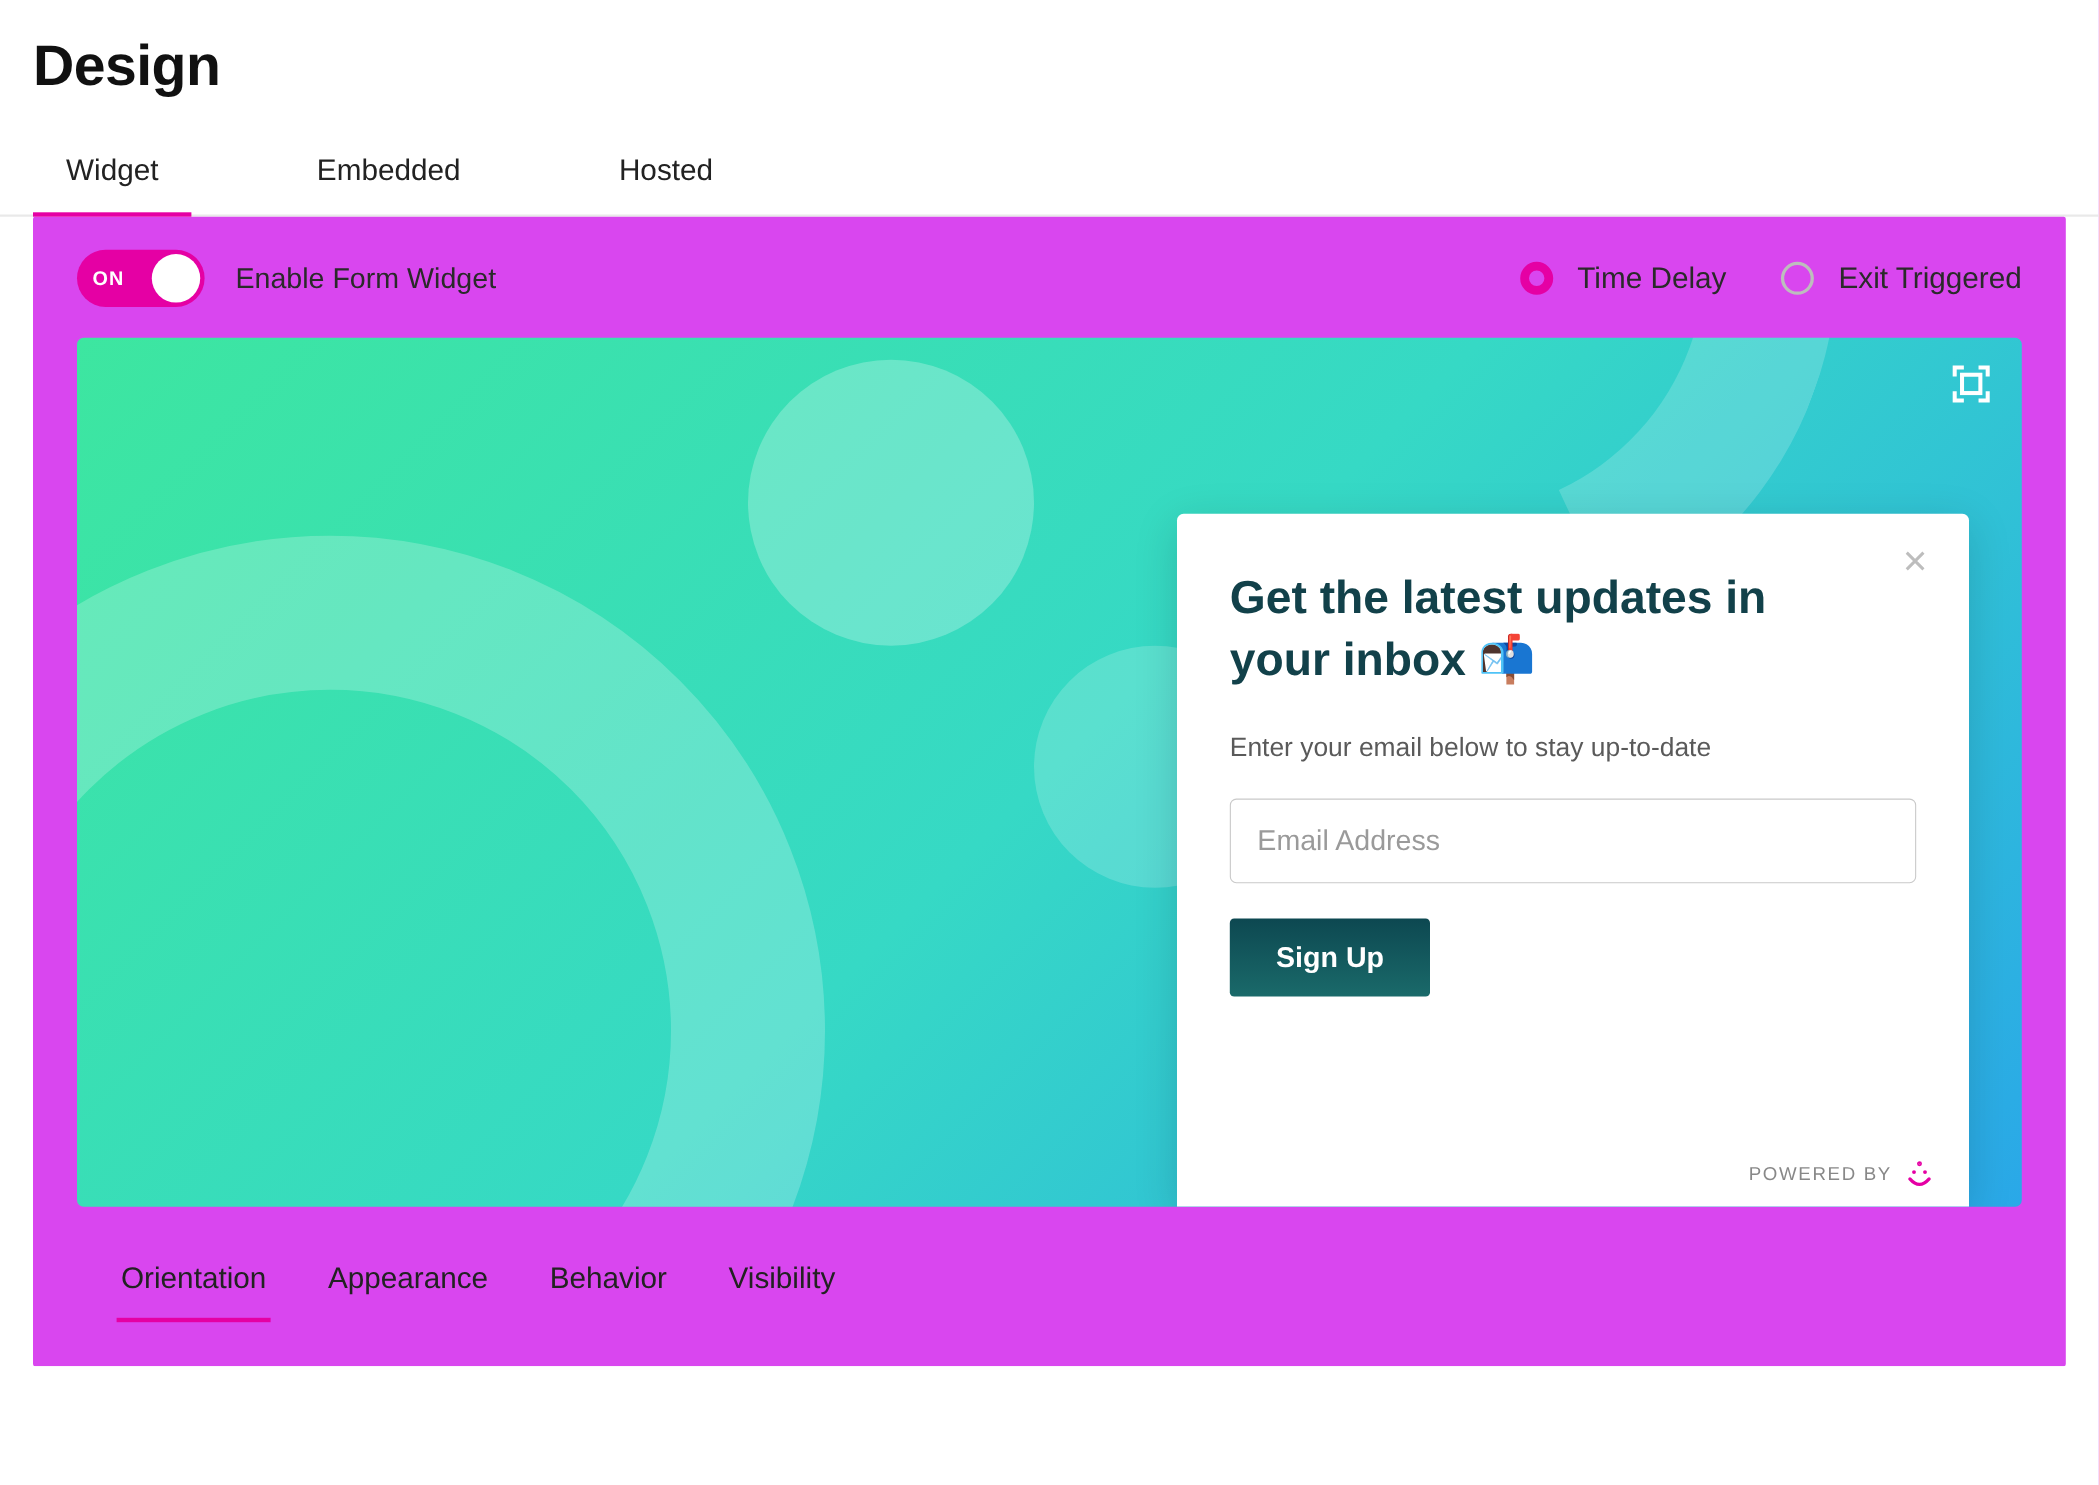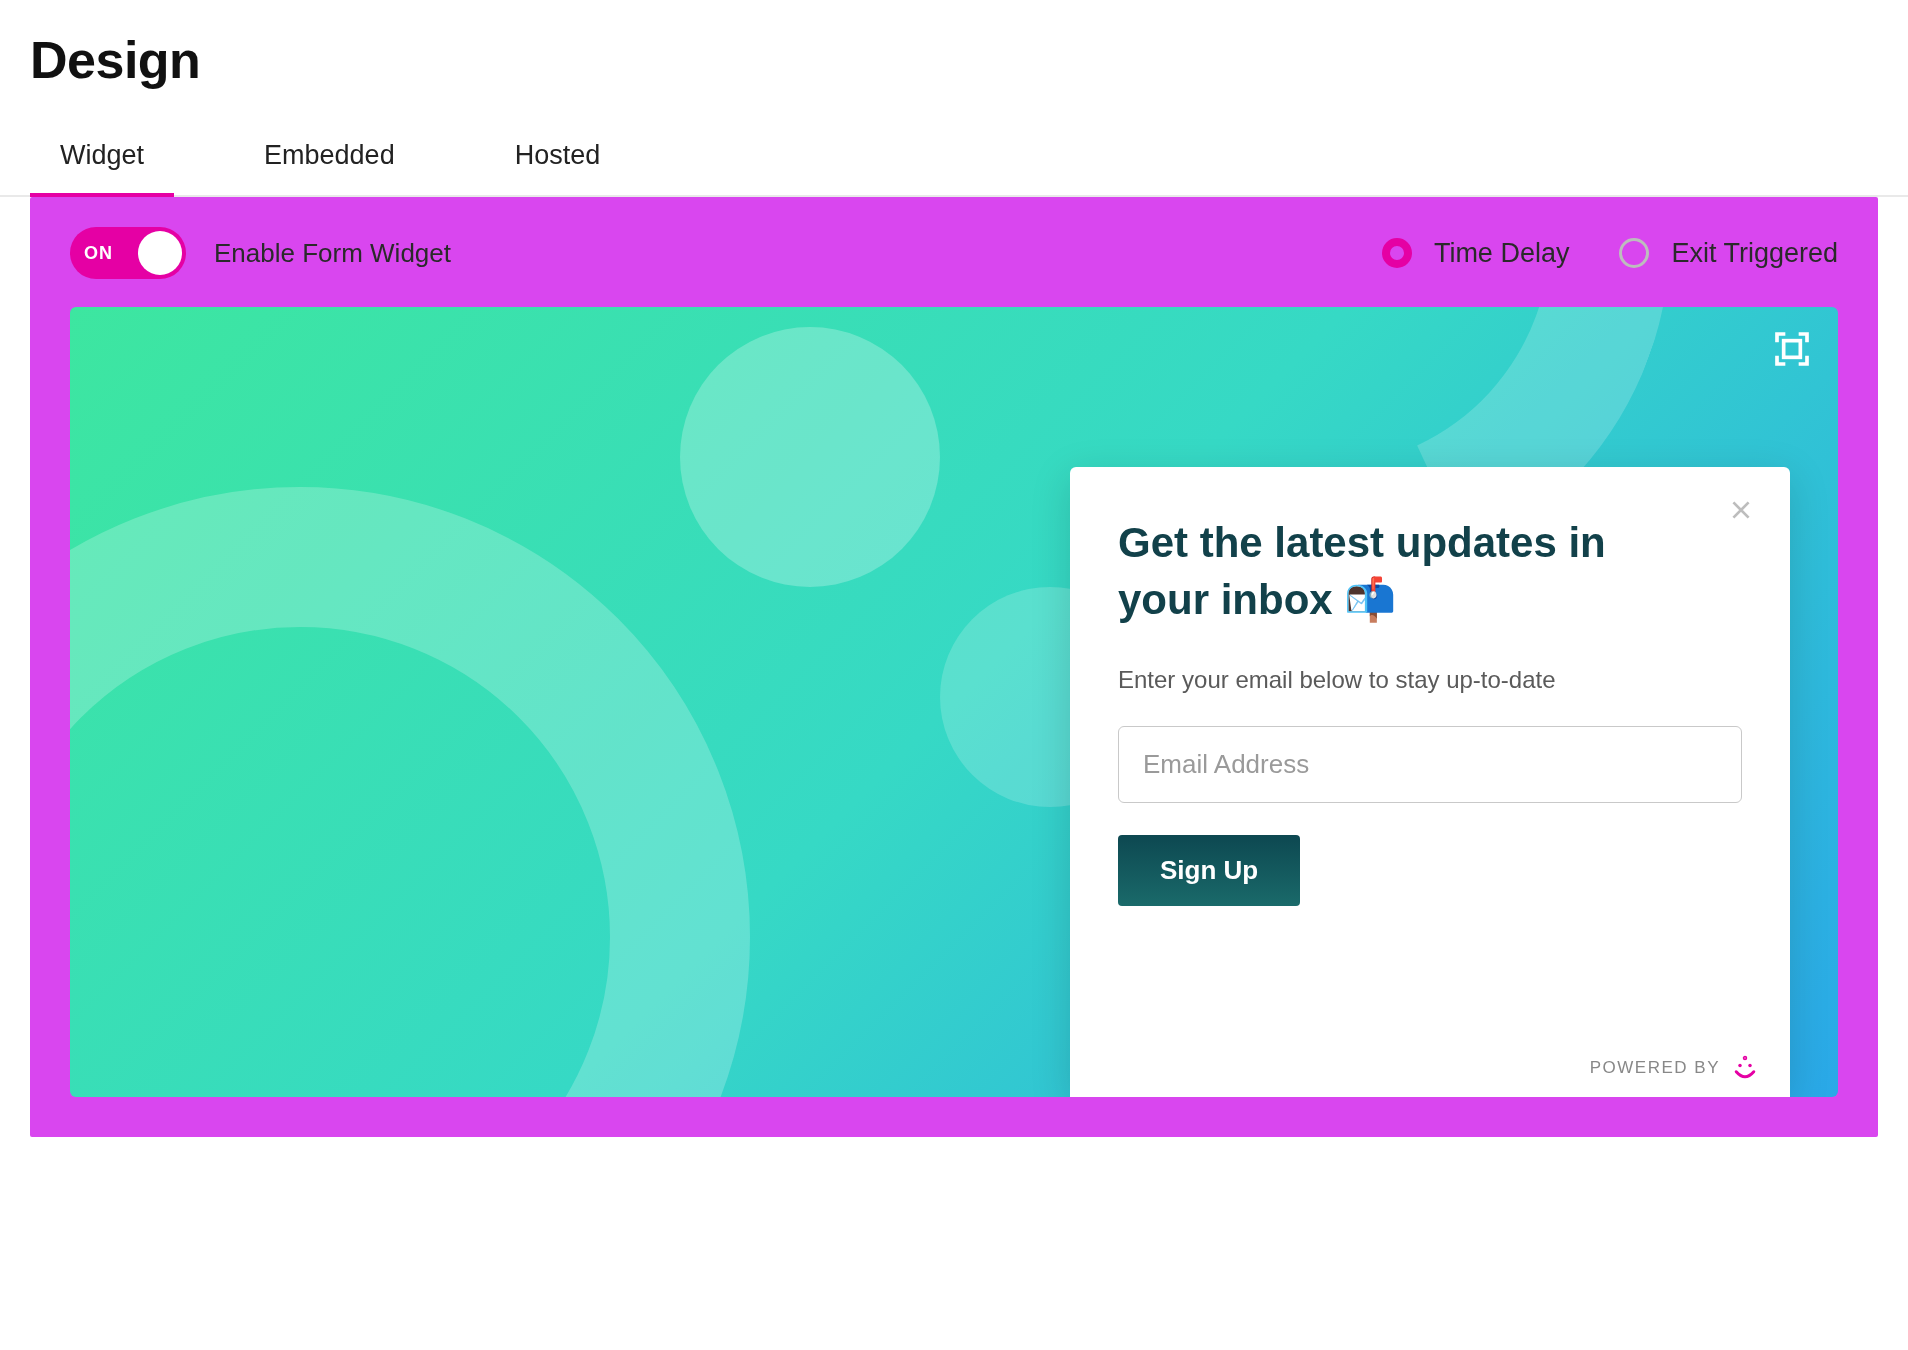--- a/index.html
+++ b/index.html
@@ -14,21 +14,21 @@
   }
   .page-title {
     font-size: 52px;
     font-weight: 700;
     letter-spacing: -0.5px;
     padding: 0 30px 40px 30px;
     color: #111;
   }
   .tabs-top {
     display: flex;
-    gap: 60px;
+    gap: 84px;
     padding: 0 30px;
     border-bottom: 2px solid #e9e9e9;
   }
   .tab-top {
     font-size: 27px;
     color: #222;
     padding: 10px 30px 22px 30px;
     margin-bottom: -2px;
     border-bottom: 4px solid transparent;
     cursor: pointer;
@@ -304,14 +304,20 @@
               <circle cx="12" cy="4" r="0.6" fill="#e500a4"></circle>
               <circle cx="8" cy="10" r="1.4" fill="#e500a4" stroke="none"></circle>
               <circle cx="16" cy="10" r="1.4" fill="#e500a4" stroke="none"></circle>
               <path d="M5 15 Q12 23 19 15"></path>
             </svg>
           </span>
         </div>
       </div>
     </div>
 
+    <div class="tabs-bottom">
+      <div class="tab-bot active">Orientation</div>
+      <div class="tab-bot">Appearance</div>
+      <div class="tab-bot">Behavior</div>
+      <div class="tab-bot">Visibility</div>
+    </div>
   </div>
 </div>
 
 </body></html>

